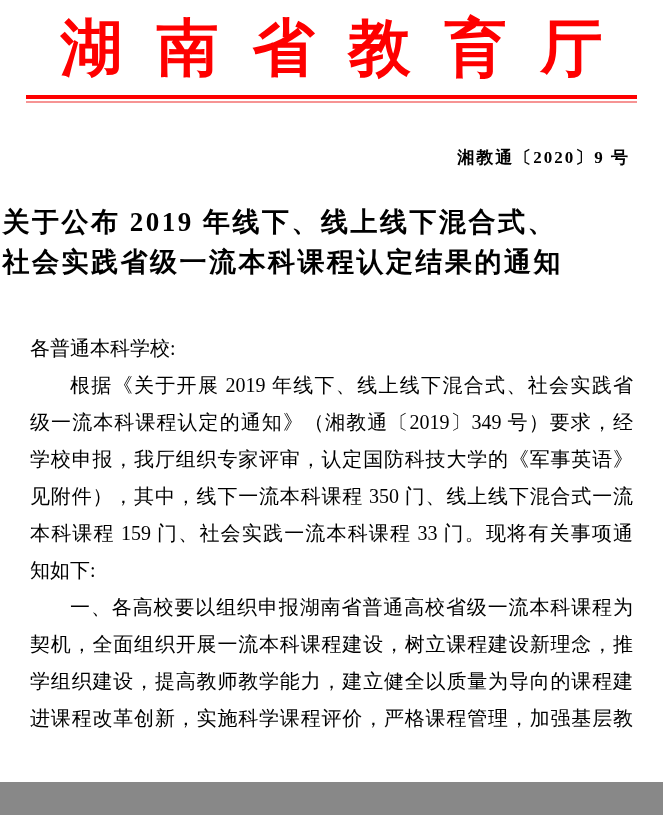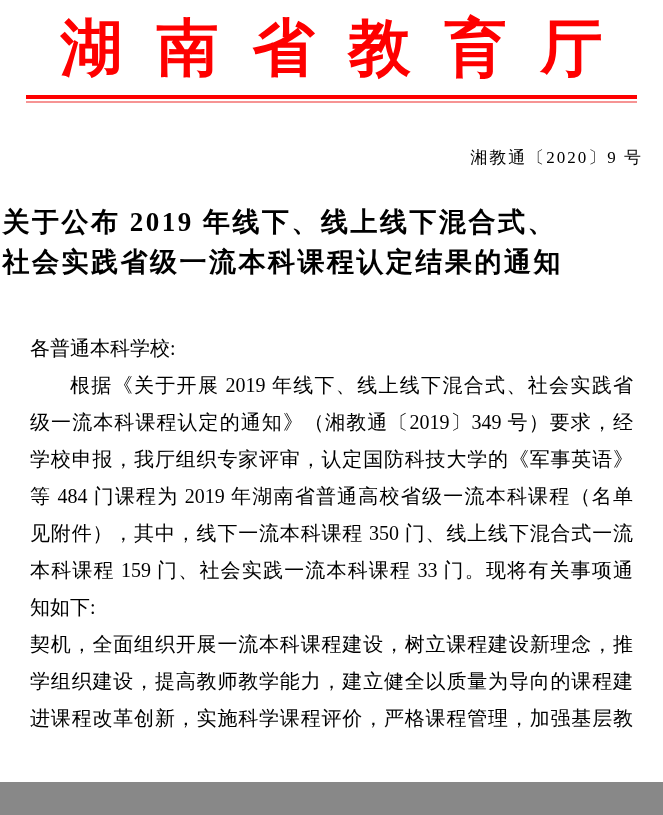--- a/index.html
+++ b/index.html
@@ -29,24 +29,25 @@
   }
 
   
   .header-rule { position: absolute; top: 95px; left: 26px; right: 26px; }
   .header-rule .thick { height: 4px; background: var(--red, #fe0000); }
   .header-rule .gap   { height: 2px; }
   .header-rule .thin  { height: 2px; background: var(--red-soft, #f69494); }
 
   .doc-number {
     position: absolute;
-    top: 146px; right: 20px;
+    top: 146px; right: 33px;
     font-size: 17px;
     letter-spacing: 2px;
     white-space: nowrap;
+    font-weight: bold;
   }
 
   .doc-title {
     position: absolute;
     top: 202px; left: 0; right: 0;
     margin: 0;
     text-align: left;
     font-weight: bold;
     font-size: 27px;
     line-height: 40px;
@@ -90,24 +91,24 @@
   <h1 class="doc-title">
     <span class="t-line">关于公布 2019 年线下、线上线下混合式、</span>
     <span class="t-line">社会实践省级一流本科课程认定结果的通知</span>
   </h1>
 
   <div class="body-text">
     <div class="bline left">各普通本科学校:</div>
     <div class="bline fill indent">根据《关于开展 2019 年线下、线上线下混合式、社会实践省</div>
     <div class="bline fill">级一流本科课程认定的通知》（湘教通〔2019〕349 号）要求，经</div>
     <div class="bline fill">学校申报，我厅组织专家评审，认定国防科技大学的《军事英语》</div>
-    <div class="bline fill">等 484 门课程为 2019 年湖南省普通高校省级一流本科课程（名单</div>
     <div class="bline fill">见附件），其中，线下一流本科课程 350 门、线上线下混合式一流</div>
     <div class="bline fill">本科课程 159 门、社会实践一流本科课程 33 门。现将有关事项通</div>
     <div class="bline left">知如下:</div>
+    <div class="bline fill indent">一、各高校要以组织申报湖南省普通高校省级一流本科课程为</div>
     <div class="bline fill">契机，全面组织开展一流本科课程建设，树立课程建设新理念，推</div>
     <div class="bline fill">学组织建设，提高教师教学能力，建立健全以质量为导向的课程建</div>
     <div class="bline fill">进课程改革创新，实施科学课程评价，严格课程管理，加强基层教</div>
   </div>
 
   <div class="footer-rule">
     <div class="thin"></div>
     <div class="gap"></div>
     <div class="thick"></div>
   </div>

